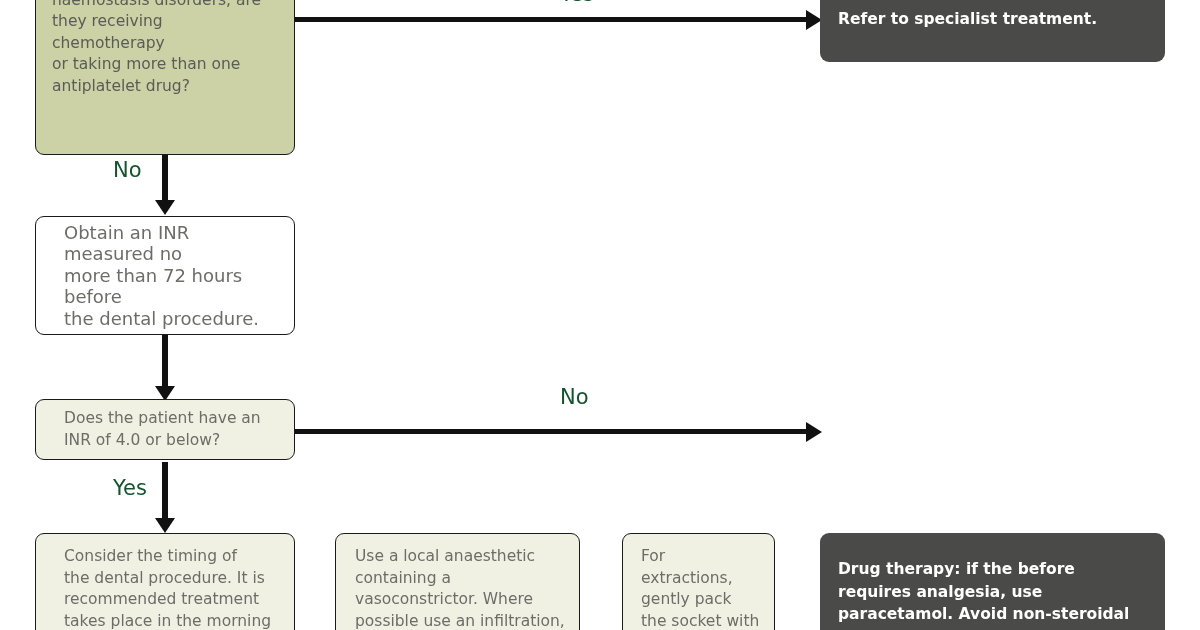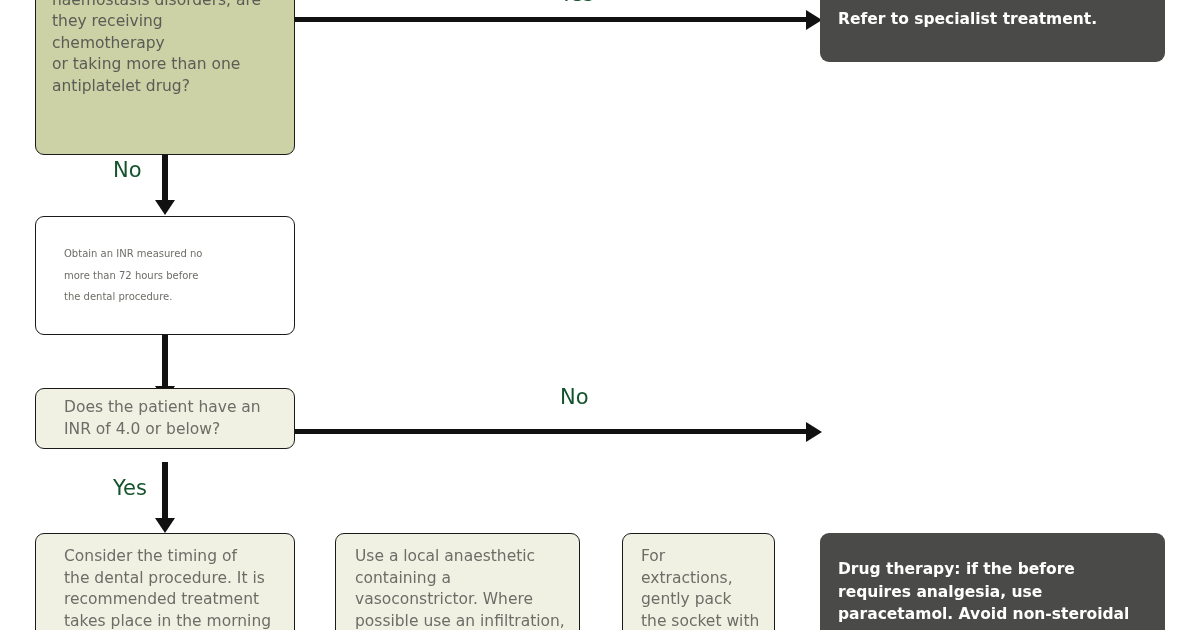--- a/index.html
+++ b/index.html
@@ -44,21 +44,21 @@
     font-size:15.5px;
     line-height:21.5px;
     padding:12px 14px 12px 16px;
   }
 
   
   .node.white{
     background:#ffffff;
     border:1.5px solid #1a1a1a;
     color:#6d6d68;
-    font-size:10px;
+    font-size:18px;
     line-height:21.5px;
     padding:12px 14px 12px 16px;
   }
 
   
   .node.dark{
     background:#4a4a48;
     border:none;
     color:#ffffff;
     font-size:15.5px;
@@ -124,21 +124,21 @@
 
   <div class="node white" style="left:35px;top:216px;width:260px;height:119px;align-items:center;">
     <span class="txt" style="padding-left:12px;">Obtain an INR measured no
 more than 72 hours before
 the dental procedure.</span>
   </div>
 
   <div class="vline" style="left:162px;top:335px;width:6px;height:53px;"></div>
   <div class="arrow-down" style="left:155px;top:386px;"></div>
 
-  <div class="node cream" style="left:35px;top:388px;width:260px;height:61px;align-items:center;">
+  <div class="node cream" style="left:35px;top:399px;width:260px;height:61px;align-items:center;">
     <span class="txt" style="padding-left:12px;">Does the patient have an
 INR of 4.0 or below?</span>
   </div>
 
   <div class="hline" style="left:295px;top:429px;width:513px;"></div>
   <div class="arrow-right" style="left:806px;top:421.5px;"></div>
   <div class="edge-label" style="left:560px;top:385px;">No</div>
 
 
   <div class="vline" style="left:162px;top:462px;width:6px;height:58px;"></div>

